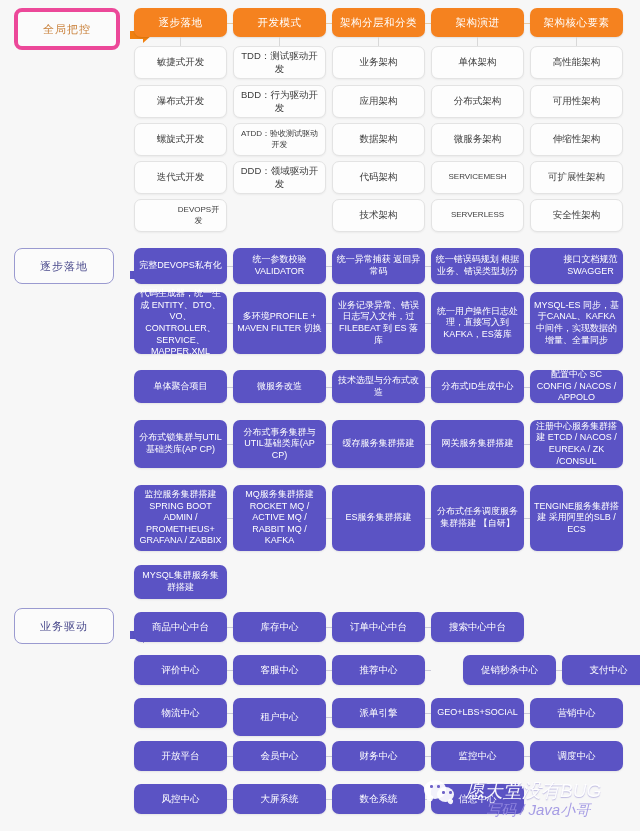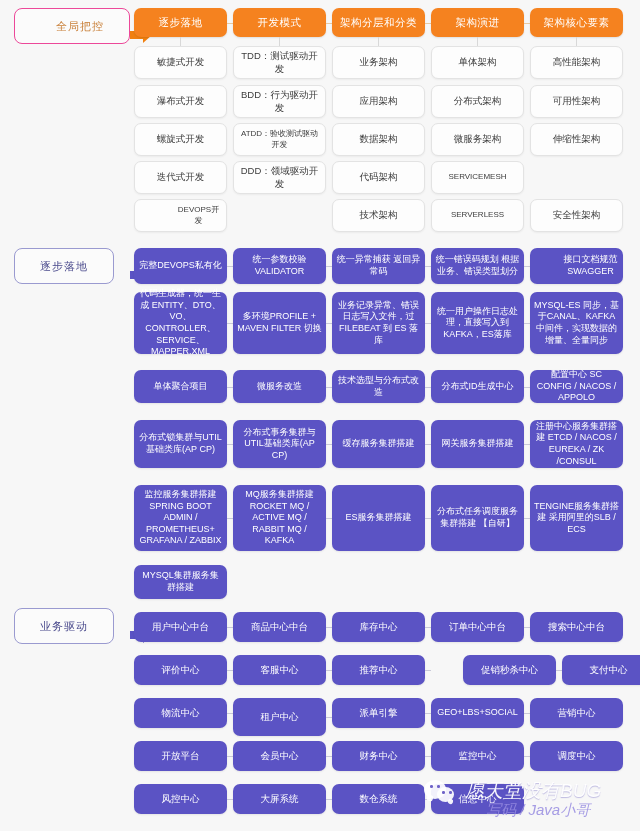--- a/index.html
+++ b/index.html
@@ -15,21 +15,21 @@
 
   
   .stage-label{
     position:absolute;
     width:98px;height:34px;
     border-radius:8px;
     background:#fbfbfb;
     display:flex;align-items:center;justify-content:center;
     font-size:11px;letter-spacing:1px;
   }
-  .stage-label.orange{border:1px solid #ec4899;color:#c9803a;padding-left:16px;}
+  .stage-label.orange{border:4px solid #ec4899;color:#c9803a;}
   .stage-label.purple{border:1px solid #9a9ad0;color:#4a4a8c;}
 
   .arrow{position:absolute;width:0;height:0;}
   .arrow .shaft{position:absolute;left:0;top:4px;width:14px;height:8px;}
   .arrow .head{
     position:absolute;left:13px;top:0;
     width:0;height:0;
     border-top:8px solid transparent;
     border-bottom:8px solid transparent;
   }
@@ -176,20 +176,21 @@
     <div class="cell white" style="font-size:8px;">ATDD：验收测试驱动开发</div>
     <div class="cell white">数据架构</div>
     <div class="cell white">微服务架构</div>
     <div class="cell white">伸缩性架构</div>
   </div>
   <div class="row" style="top:161px;">
     <div class="cell white">迭代式开发</div>
     <div class="cell white">DDD：领域驱动开发</div>
     <div class="cell white">代码架构</div>
     <div class="cell white" style="font-size:8px;">SERVICEMESH</div>
+    <div class="cell white">可扩展性架构</div>
   </div>
   <div class="row" style="top:199px;">
     <div class="cell white" style="font-size:8px;padding-left:40px;">DEVOPS开发</div>
     <div class="cell white empty"></div>
     <div class="cell white">技术架构</div>
     <div class="cell white" style="font-size:8px;">SERVERLESS</div>
     <div class="cell white">安全性架构</div>
   </div>
 
   <div class="row" style="top:248px;">
@@ -234,21 +235,20 @@
 
   <div class="row" style="top:565px;">
     <div class="cell purple" style="height:34px;">MYSQL集群服务集群搭建</div>
     <div class="cell purple empty" style="height:34px;"></div>
     <div class="cell purple empty" style="height:34px;"></div>
     <div class="cell purple empty" style="height:34px;"></div>
     <div class="cell purple empty" style="height:34px;"></div>
   </div>
 
   <div class="row" style="top:612px;">
-    <div class="cell purple linked" style="height:30px;font-size:9.5px;">用户中心中台</div>
     <div class="cell purple linked" style="height:30px;font-size:9.5px;">商品中心中台</div>
     <div class="cell purple linked" style="height:30px;font-size:9.5px;">库存中心</div>
     <div class="cell purple linked" style="height:30px;font-size:9.5px;">订单中心中台</div>
     <div class="cell purple" style="height:30px;font-size:9.5px;">搜索中心中台</div>
   </div>
   <div class="row" style="top:655px;">
     <div class="cell purple linked" style="height:30px;font-size:9.5px;">评价中心</div>
     <div class="cell purple linked" style="height:30px;font-size:9.5px;">客服中心</div>
     <div class="cell purple linked" style="height:30px;font-size:9.5px;">推荐中心</div>
     <div class="cell purple linked" style="height:30px;font-size:9.5px;margin-left:32px;">促销秒杀中心</div>

